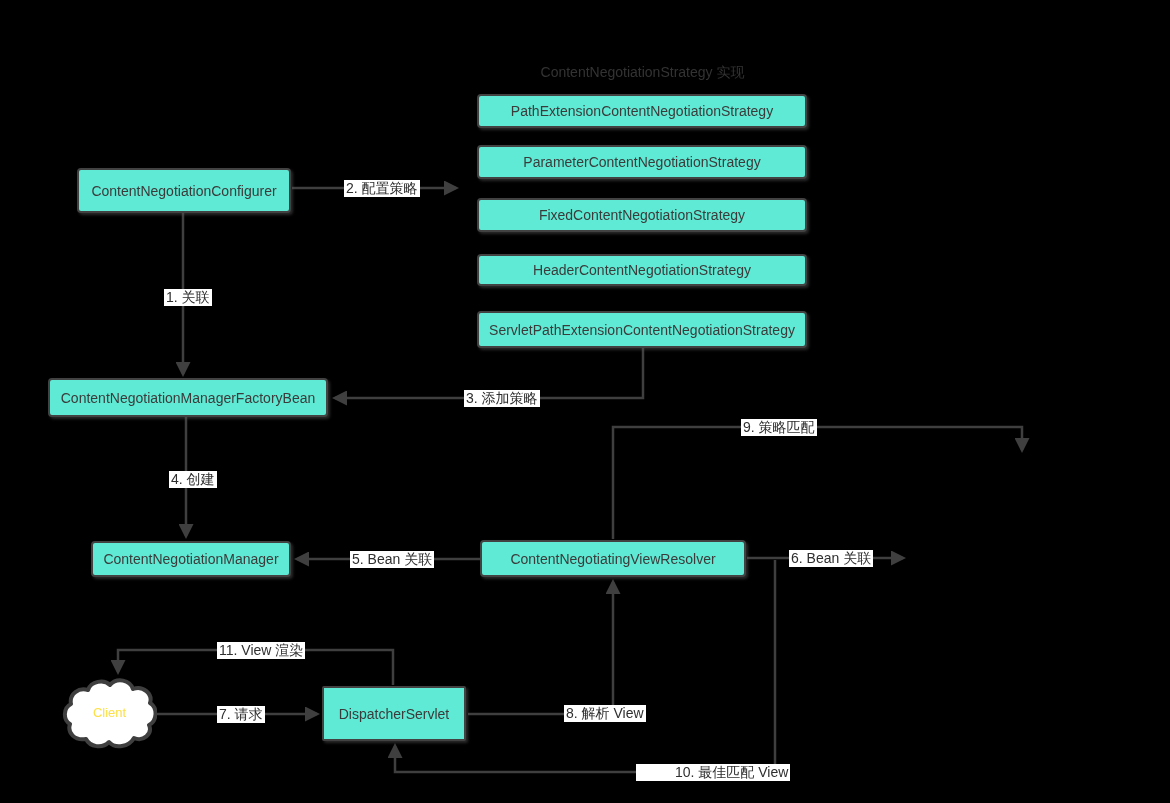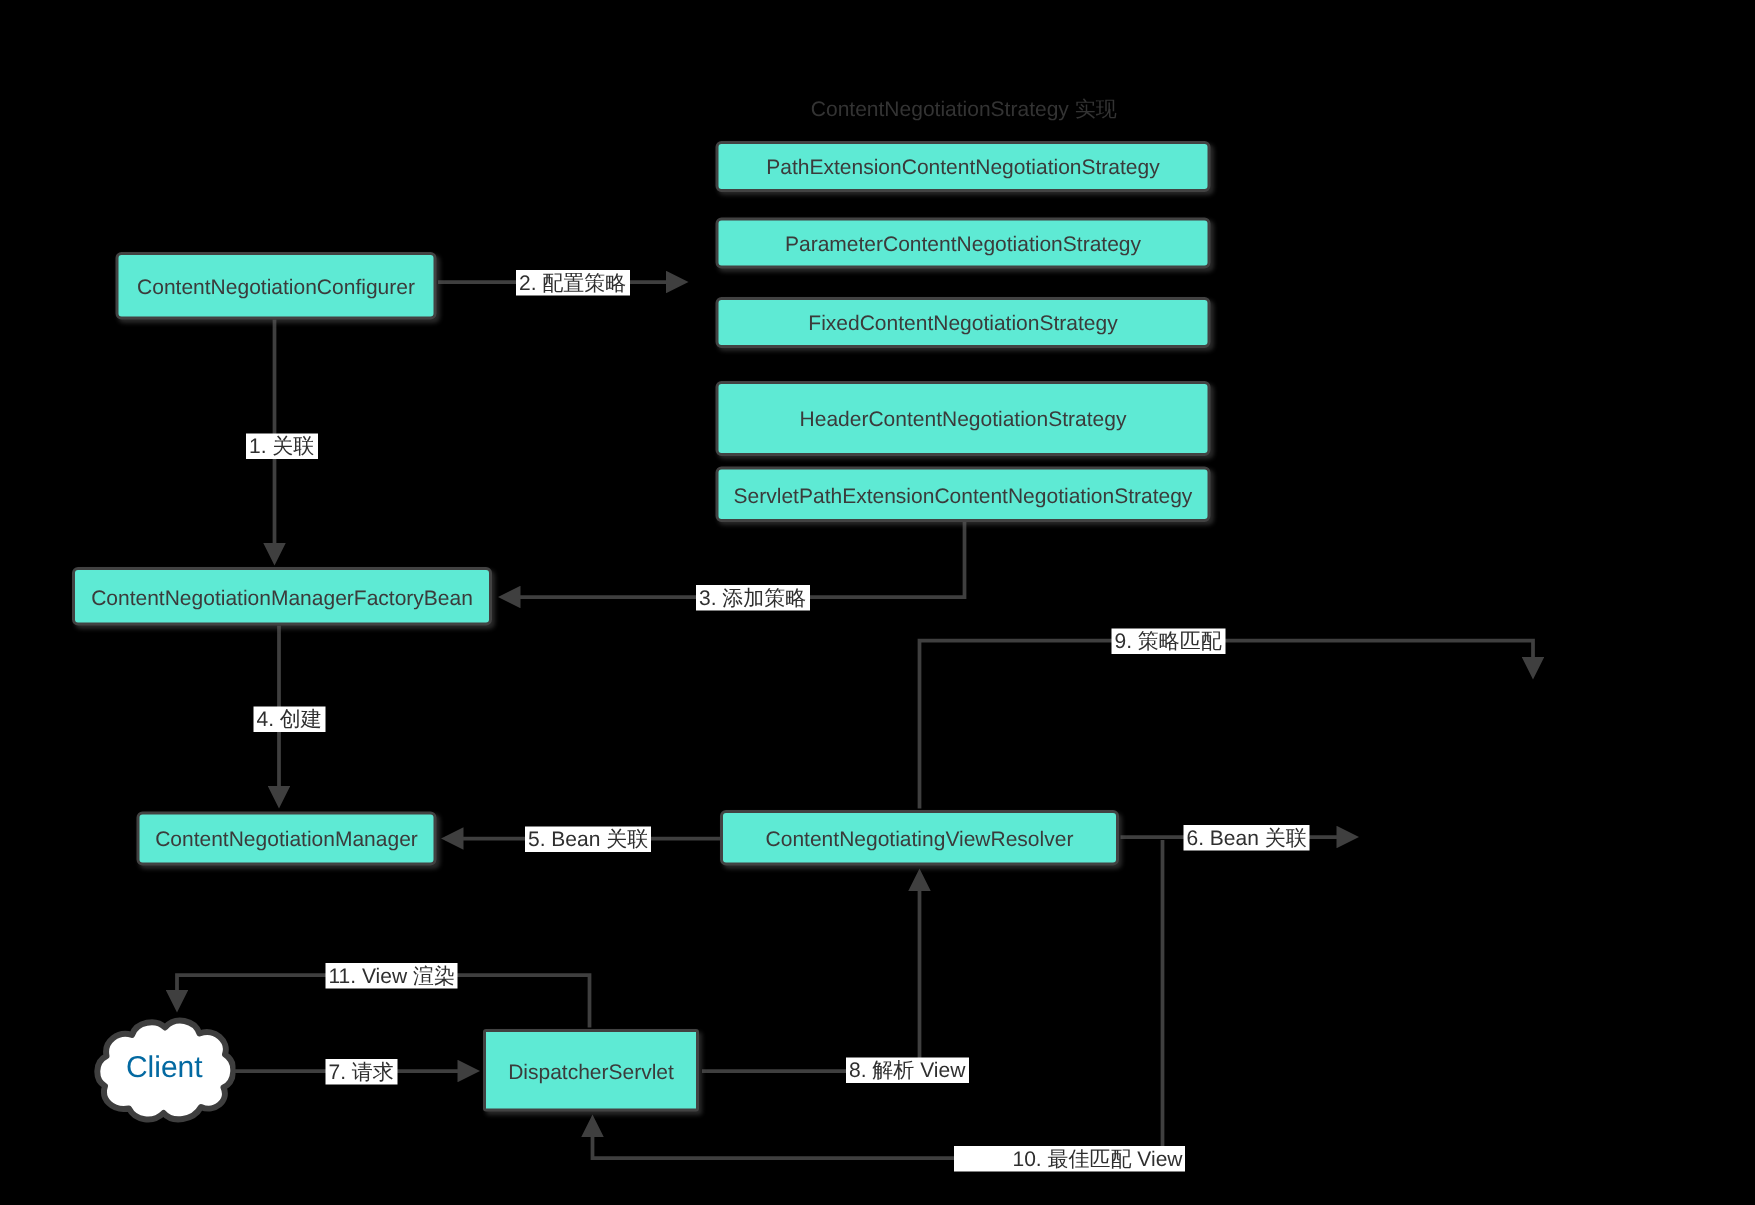--- a/index.html
+++ b/index.html
@@ -28,21 +28,21 @@
     display:flex;flex-direction:column;
   }
   .vr-title{color:#3a3a3a;font-size:14px;text-align:center;margin:2px 0 6px 0;}
   .vr-item{
     position:static;width:100%;flex:0 0 auto;margin-bottom:7px;
   }
   .vr-item:last-child{margin-bottom:0;}
   .cloud-wrap{position:absolute;left:62px;top:672px;width:95px;height:80px;z-index:2;}
   .cloud-label{
     position:absolute;left:62px;top:672px;width:95px;height:80px;z-index:3;
-    display:flex;align-items:center;justify-content:center;color:#0369a1;font-size:20px;
+    display:flex;align-items:center;justify-content:center;color:#fde047;font-size:13px;
   }
 </style>
 </head>
 <body>
 
 <div id="canvas">
 
   <svg id="wires" width="1170" height="803" viewBox="0 0 1170 803">
     <defs>
       <marker id="arr" viewBox="0 0 10 10" markerWidth="7" markerHeight="6" refX="8" refY="5" orient="auto">
@@ -62,21 +62,21 @@
       <path d="M775,560 V772 H395 V746" marker-end="url(#arr)"></path>
       <path d="M393,685 V650 H118 V672" marker-end="url(#arr)"></path>
     </g>
   </svg>
 
   <div class="dim-title" style="left:400px;top:64px;width:485px;">ContentNegotiationStrategy 实现</div>
 
   <div class="node" style="left:477px;top:94px;width:330px;height:34px;">PathExtensionContentNegotiationStrategy</div>
   <div class="node" style="left:477px;top:145px;width:330px;height:34px;">ParameterContentNegotiationStrategy</div>
   <div class="node" style="left:477px;top:198px;width:330px;height:34px;">FixedContentNegotiationStrategy</div>
-  <div class="node" style="left:477px;top:254px;width:330px;height:50px;">HeaderContentNegotiationStrategy</div>
+  <div class="node" style="left:477px;top:254px;width:330px;height:32px;">HeaderContentNegotiationStrategy</div>
   <div class="node" style="left:477px;top:311px;width:330px;height:37px;">ServletPathExtensionContentNegotiationStrategy</div>
 
   <div class="node" style="left:77px;top:168px;width:214px;height:45px;">ContentNegotiationConfigurer</div>
   <div class="node" style="left:48px;top:378px;width:280px;height:39px;">ContentNegotiationManagerFactoryBean</div>
   <div class="node" style="left:91px;top:541px;width:200px;height:36px;">ContentNegotiationManager</div>
   <div class="node" style="left:480px;top:540px;width:266px;height:37px;">ContentNegotiatingViewResolver</div>
   <div class="node sq" style="left:322px;top:686px;width:144px;height:55px;">DispatcherServlet</div>
 
 
   <div class="cloud-wrap">

